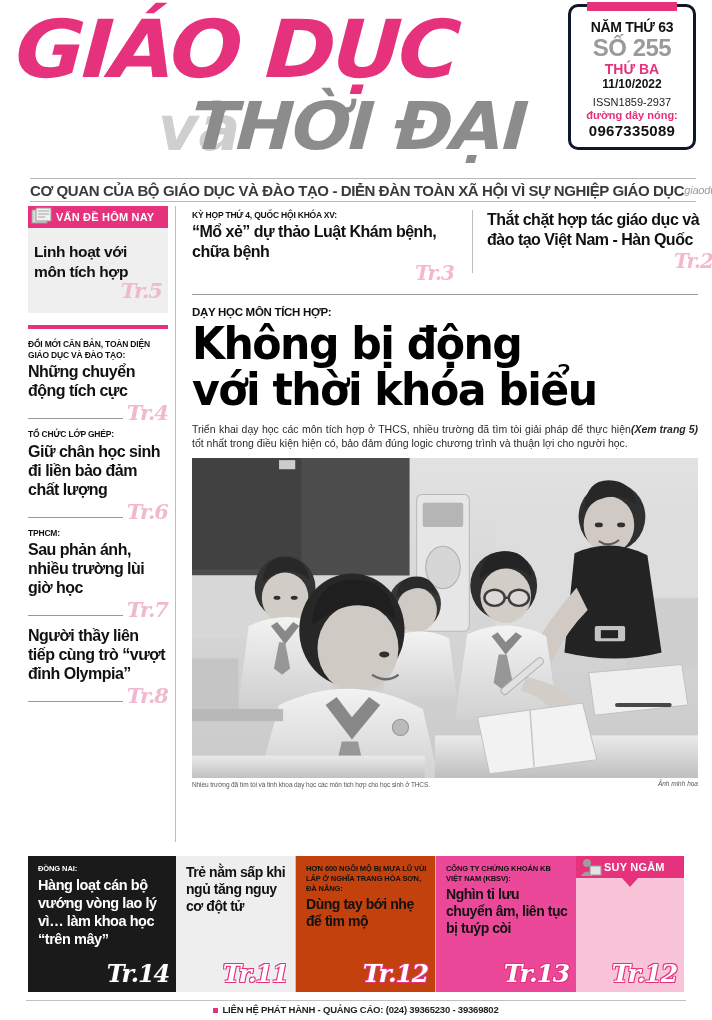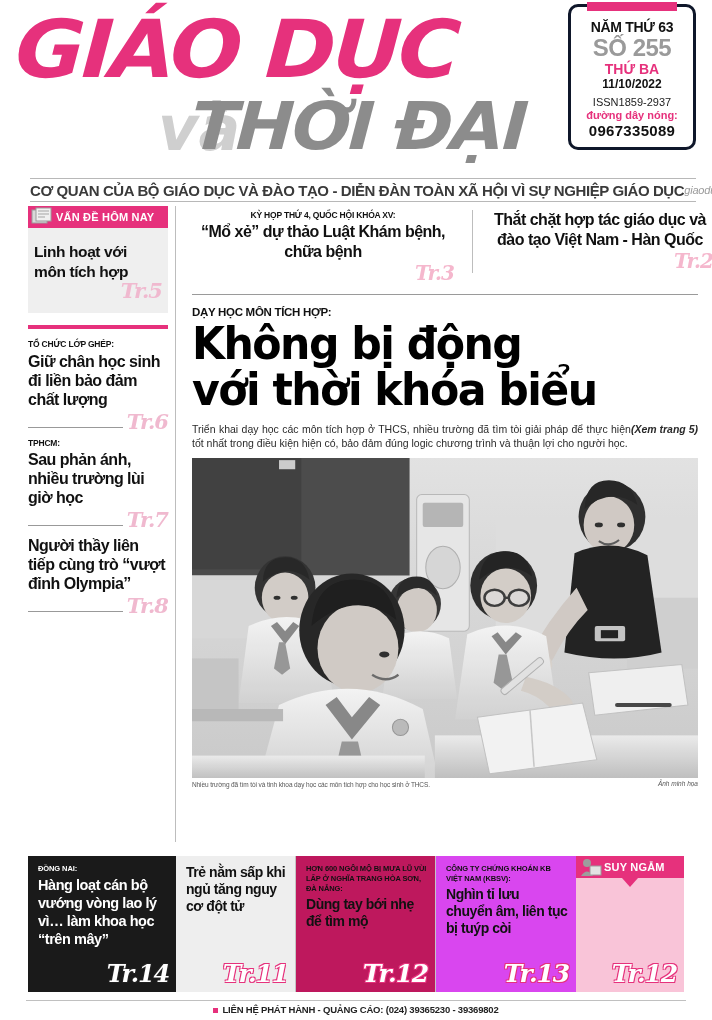--- a/index.html
+++ b/index.html
@@ -124,21 +124,21 @@
     font-size:8.5px;font-weight:bold;color:#111;line-height:10.5px;
     letter-spacing:-0.2px;margin-bottom:2px;
   }
   .side-title{
     font-size:16px;font-weight:bold;line-height:19px;letter-spacing:-0.5px;color:#111;
   }
   .side-foot{display:flex;align-items:flex-end;justify-content:space-between;}
   .side-foot .ln{flex:1;border-bottom:1px solid #999;margin-bottom:6px;margin-right:4px;}
 
   
-  .topstrip{position:absolute;left:192px;top:4px;right:14px;height:78px;text-align:center;}
+  .topstrip{position:absolute;left:192px;top:4px;right:14px;height:78px;}
   .ts-col{position:absolute;top:0;}
   .ts-a{left:0;width:262px;}
   .ts-b{left:280px;width:226px;border-left:1px solid #bdbdbd;padding-left:14px;box-sizing:content-box;}
   .ts-kicker{font-size:8.5px;font-weight:bold;letter-spacing:-0.2px;color:#111;margin-bottom:2px;}
   .ts-title{font-size:16px;font-weight:bold;line-height:19.5px;letter-spacing:-0.5px;color:#111;}
   .ts-pg{font-size:20px;font-style:italic;font-weight:bold;color:#f5b7cd;font-family:"DejaVu Serif", serif;letter-spacing:-1px;}
   .ts-inline{display:flex;align-items:flex-end;justify-content:space-between;}
   .topstrip-rule{position:absolute;left:192px;top:88px;right:14px;border-top:1px solid #9a9a9a;}
 
   
@@ -162,22 +162,22 @@
   .cap-row{display:flex;justify-content:space-between;margin-top:2px;}
   .caption{font-size:6.5px;color:#555;line-height:9px;letter-spacing:-0.1px;}
   .credit{font-size:6.5px;color:#555;font-style:italic;white-space:nowrap;}
 
   
   .bottom{position:absolute;left:28px;top:856px;width:656px;height:136px;display:flex;}
   .bt{position:relative;box-sizing:border-box;padding:8px 8px 4px 10px;}
   .bt-1{width:148px;background:#1a1a1a;}
   .bt-1 .bt-kicker,.bt-1 .bt-title{color:#fff;}
   .bt-2{width:120px;background:#eeeeee;border-right:1px solid #c4c4c4;}
-  .bt-3{width:140px;background:#be185d;border-right:1px solid #c4c4c4;}
-  .bt-4{width:140px;background:#d946ef;}
+  .bt-3{width:140px;background:#c2410c;border-right:1px solid #c4c4c4;}
+  .bt-4{width:140px;background:#ec4899;}
   .bt-5{width:108px;background:#f9c4d8;padding-top:0;}
   .bt-kicker{font-size:7.5px;font-weight:bold;line-height:10px;letter-spacing:-0.1px;color:#111;margin-bottom:2px;}
   .bt-title{font-size:14px;font-weight:bold;line-height:17px;letter-spacing:-0.45px;color:#111;}
   .bt-1 .bt-title{font-size:14.5px;line-height:18px;}
   .bt-pg{
     position:absolute;right:7px;bottom:4px;
     font-size:25px;font-style:italic;font-weight:bold;
     font-family:"DejaVu Serif", serif;letter-spacing:-1.2px;
     color:#fff;
     text-shadow:1px 1px 0 #e6317c,-1px -1px 0 #e6317c,1px -1px 0 #e6317c,-1px 1px 0 #e6317c;
@@ -242,20 +242,28 @@
         <span class="badge-arrow"></span>
       </div>
 
       <div class="side-feature">
         <div class="ttl">Linh hoạt với môn tích hợp</div>
         <span class="pg pg-right">Tr.5</span>
       </div>
 
       <div class="sbar-divider"></div>
 
+      <div class="side-item">
+        <div class="side-kicker">ĐỔI MỚI CĂN BẢN, TOÀN DIỆN GIÁO DỤC VÀ ĐÀO TẠO:</div>
+        <div class="side-title">Những chuyển động tích cực</div>
+        <div class="side-foot">
+          <span class="ln"></span>
+          <span class="pg">Tr.4</span>
+        </div>
+      </div>
 
       <div class="side-item">
         <div class="side-kicker">TỔ CHỨC LỚP GHÉP:</div>
         <div class="side-title">Giữ chân học sinh đi liền bảo đảm chất lượng</div>
         <div class="side-foot">
           <span class="ln"></span>
           <span class="pg">Tr.6</span>
         </div>
       </div>
 

